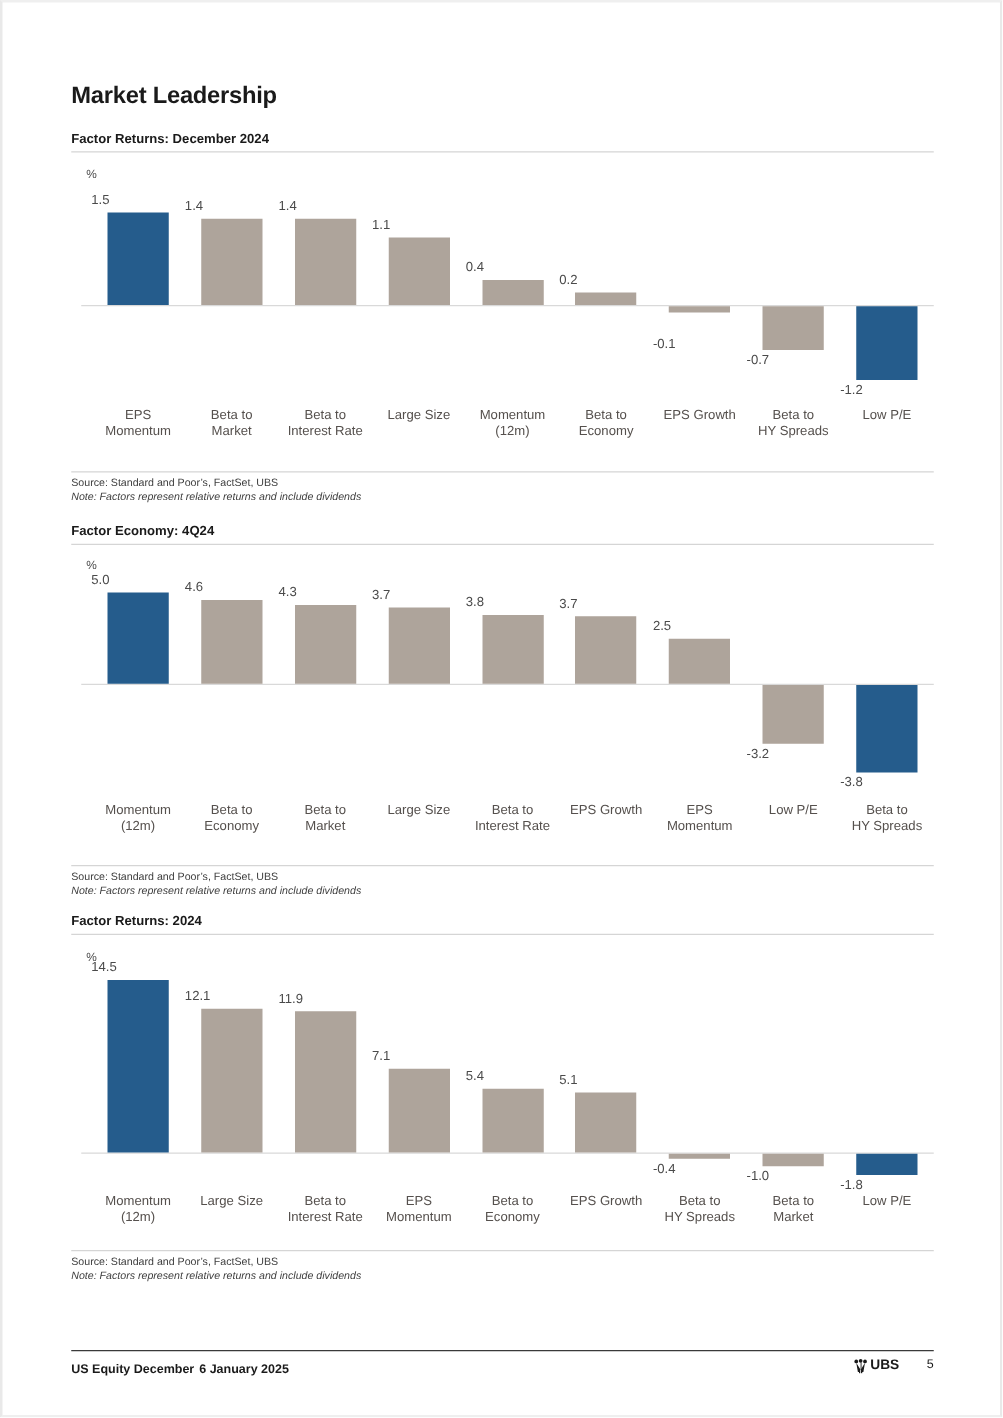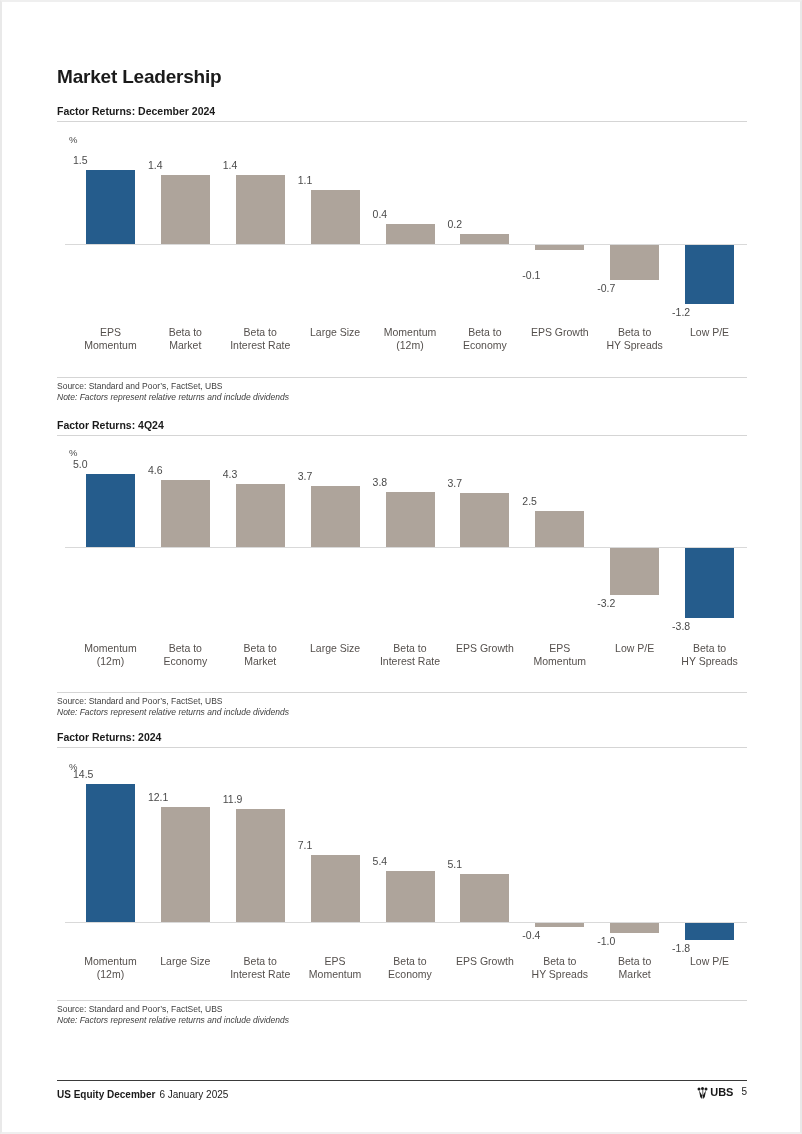--- a/index.html
+++ b/index.html
@@ -126,25 +126,25 @@
     top: 1080px;
     border-top: 1px solid #3a3a3a;
     padding-top: 5px;
     box-sizing: border-box;
     display: flex;
     align-items: baseline;
     justify-content: space-between;
   }
   .footer-left { font-size: 10px; color: #1a1a1a; }
   .footer-left .strat { font-weight: bold; }
-  .footer-left .date { font-weight: normal; margin-left: 4px; }
+  .footer-left .date { font-weight: bold; margin-left: 4px; }
   .footer-right {
     display: flex;
     align-items: flex-start;
-    gap: 8px;
+    gap: 22px;
     font-size: 11px;
     color: #1a1a1a;
   }
   .ubs-logo { display: flex; align-items: center; gap: 2px; font-weight: bold; }
   .keys-icon { display: inline-block; width: 11px; height: 12px; position: relative; top: 1px; }
   .pageno { font-size: 10px; }
 </style>
 </head>
 <body>
 
@@ -192,21 +192,21 @@
             <div class="bar blue" style="width: 49px; left: 628.056px; height: 59.4px; top: 117px;"></div>
             <div class="vlabel" style="width: 74.8889px; left: 615.111px; top: 178.4px;">-1.2</div>
             <div class="catlabel" style="width: 84.8889px; left: 610.111px; top: 198px;">Low P/E</div>
           </div>
           <div class="srcnote" style="top: 377px;">
             <div class="src">Source: Standard and Poor’s, FactSet, UBS</div>
             <div class="note">Note: Factors represent relative returns and include dividends</div>
           </div>
         </div>
         <div class="chart-block" style="top: 0px;">
-          <div class="chart-title" style="position: absolute; top: 419px;">Factor Returns: 4Q24</div>
+          <div class="chart-title" style="position: absolute; top: 419px;">Factor Economy: 4Q24</div>
           <div class="plot" style="position: absolute; top: 442px; height: 255px;">
             <div class="yunit" style="top: 5px;">%</div>
             <div class="zeroline" style="top: 105px;"></div>
             <div class="bar blue" style="width: 49px; left: 28.9444px; height: 73px; top: 32px;"></div>
             <div class="vlabel" style="width: 74.8889px; left: 16px; top: 16px;">5.0</div>
             <div class="catlabel" style="width: 84.8889px; left: 11px; top: 200px;">Momentum
 (12m)</div>
             <div class="bar tan" style="width: 49px; left: 103.833px; height: 67.16px; top: 37.84px;"></div>
             <div class="vlabel" style="width: 74.8889px; left: 90.8889px; top: 21.84px;">4.6</div>
             <div class="catlabel" style="width: 84.8889px; left: 85.8889px; top: 200px;">Beta to

